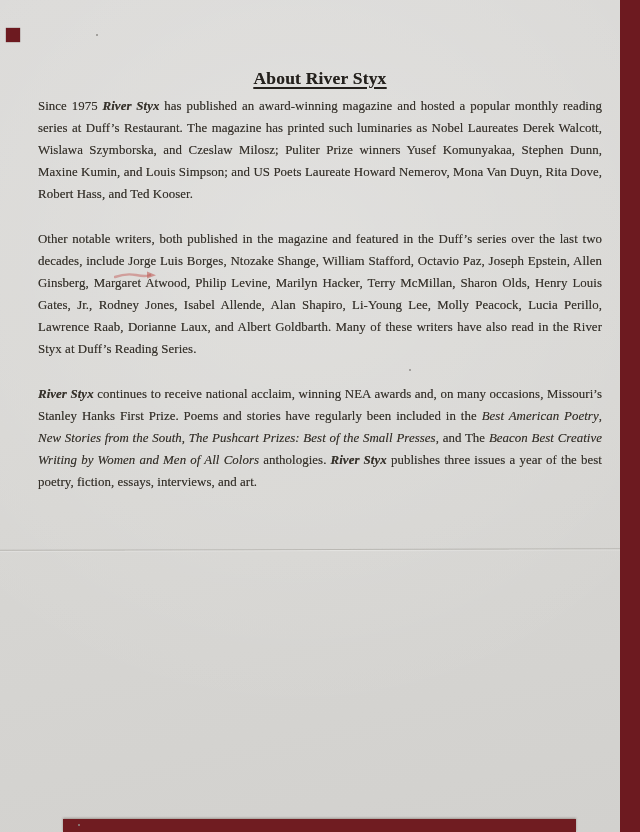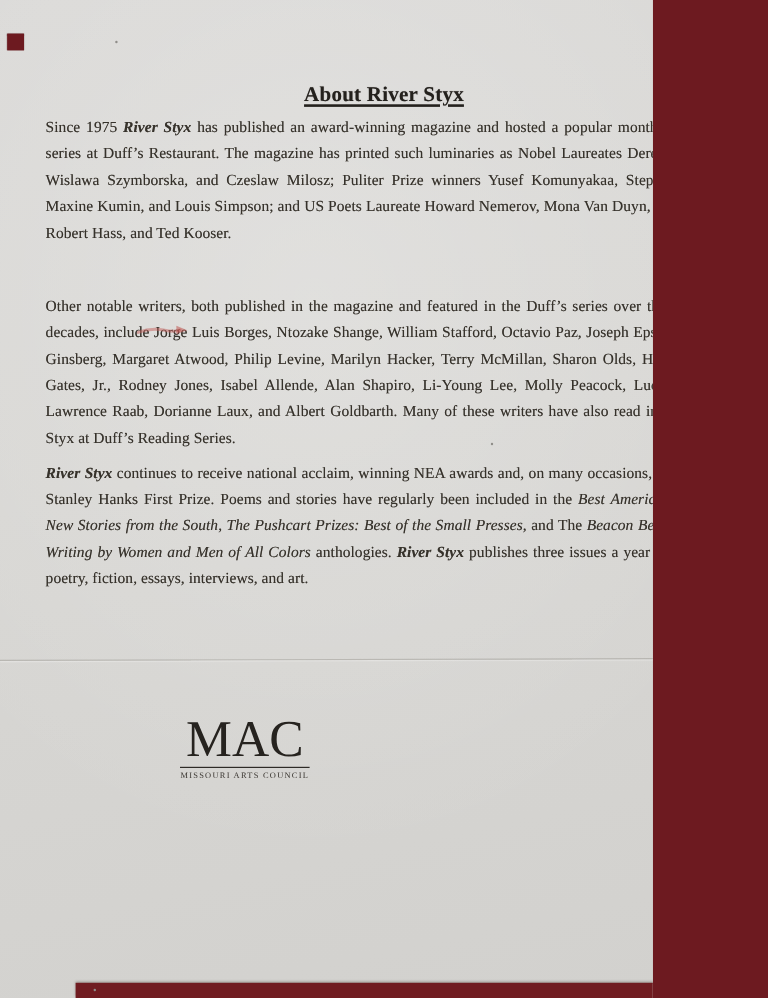--- a/index.html
+++ b/index.html
@@ -1,18 +1,18 @@
 <!DOCTYPE html>
 <html><head>
 <meta charset="utf-8">
 <style>
   html,body{margin:0;padding:0;}
   body{width:640px;height:832px;overflow:hidden;background:#6d1a20;}
   .page{
-    position:relative;width:544px;height:832px;overflow:hidden;
+    position:relative;width:620px;height:832px;overflow:hidden;
     background:
       radial-gradient(130% 95% at 48% 30%, rgba(255,255,255,0.20) 0%, rgba(255,255,255,0) 60%),
       linear-gradient(168deg,#dbdad8 0%,#d8d7d4 45%,#d2d1ce 100%);
     background-color:#d8d7d4;
     font-family:"Liberation Serif", serif;
     color:#34302a;
   }
   
   .bg-patch-tl{position:absolute;left:6px;top:28px;width:14px;height:14px;background:#6d1a20;box-shadow:0 0 1px rgba(60,10,14,.8);}
   .bg-strip-bottom{position:absolute;left:63px;top:819px;width:513px;height:13px;background:#701c21;box-shadow:0 -1px 2px rgba(90,80,70,.45);}
@@ -29,21 +29,21 @@
     text-decoration:underline;text-decoration-thickness:1.5px;text-underline-offset:3px;
     letter-spacing:.2px;text-shadow:0 0 .6px rgba(40,36,32,.5);
   }
   .para{
     position:absolute;left:38px;width:564px;
     font-size:12.9px;line-height:22px;text-align:justify;
     color:#36322b;text-shadow:0 0 .5px rgba(52,48,42,.55);
     letter-spacing:.05px;
   }
   .para.p1{top:95px;}
-  .para.p2{top:244px;}
+  .para.p2{top:228px;}
   .para.p3{top:383px;}
   .bi{font-weight:bold;font-style:italic;}
   .it{font-style:italic;}
 
   .pen-mark{position:absolute;left:114px;top:269px;filter:blur(.4px);}
 
   
   .logo-mac{position:absolute;left:150px;top:595px;width:108px;text-align:center;color:#26231f;}
   .mac-word{font-family:"Liberation Serif",serif;font-size:43px;line-height:1;letter-spacing:0px;border-bottom:1.5px solid #2e2b27;padding-bottom:1px;display:block;}
   .mac-label{display:block;font-family:"Liberation Serif",serif;font-size:7px;letter-spacing:1.05px;margin-top:2px;color:#38342f;white-space:nowrap;}
@@ -69,20 +69,16 @@
 
   <div class="para p1"><span>Since 1975 </span><span class="bi">River Styx</span><span> has published an award-winning magazine and hosted a popular monthly reading series at Duff’s Restaurant.  The magazine has printed such luminaries as Nobel Laureates Derek Walcott, Wislawa Szymborska, and Czeslaw Milosz; Puliter Prize winners Yusef Komunyakaa, Stephen Dunn, Maxine Kumin, and Louis Simpson; and US Poets Laureate Howard Nemerov, Mona Van Duyn, Rita Dove, Robert Hass, and Ted Kooser.</span></div>
   <div class="para p2"><span>Other notable writers, both published in the magazine and featured in the Duff’s series over the last two decades, include Jorge Luis Borges, Ntozake Shange, William Stafford, Octavio Paz, Joseph Epstein, Allen Ginsberg, Margaret Atwood, Philip Levine, Marilyn Hacker, Terry McMillan, Sharon Olds, Henry Louis Gates, Jr., Rodney Jones, Isabel Allende, Alan Shapiro, Li-Young Lee, Molly Peacock, Lucia Perillo, Lawrence Raab, Dorianne Laux, and Albert Goldbarth.  Many of these writers have also read in the River Styx at Duff’s Reading Series.</span></div>
   <div class="para p3"><span class="bi">River Styx</span><span> continues to receive national acclaim, winning NEA awards and, on many occasions, Missouri’s Stanley Hanks First Prize.  Poems and stories have regularly been included in the </span><span class="it">Best American Poetry</span><span>,  </span><span class="it">New Stories from the South</span><span>, </span><span class="it">The Pushcart Prizes: Best of the Small Presses</span><span>, and The </span><span class="it">Beacon Best Creative Writing by Women and Men of All Colors</span><span> anthologies.  </span><span class="bi">River Styx</span><span> publishes three issues a year of the best poetry, fiction, essays, interviews, and art.</span></div>
 
   <svg class="pen-mark" width="44" height="13" viewBox="0 0 44 13">
     <path d="M1,8 Q12,4 22,6 T36,6" fill="none" stroke="#c4605c" stroke-width="2.4" stroke-linecap="round" opacity="0.5"></path>
     <path d="M33,2.5 L42,6.2 L33,9.5 Z" fill="#bd534f" opacity="0.55"></path>
   </svg>
 
-  <div class="logo-mac">
-    <span class="mac-word">MAC</span>
-    <span class="mac-label">MISSOURI ARTS COUNCIL</span>
-  </div>
 
 
 
 </div>
 
 </body></html>

